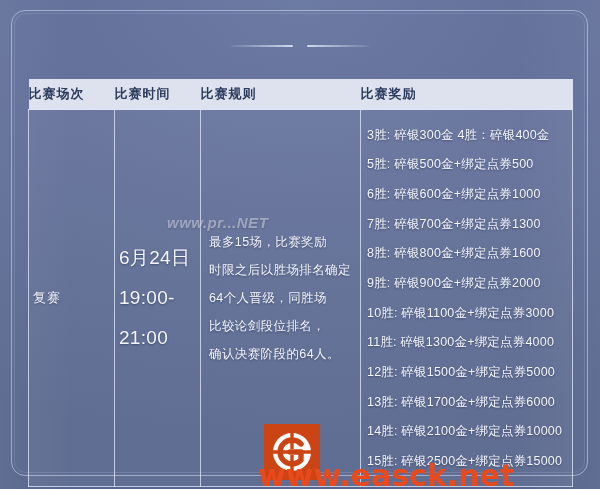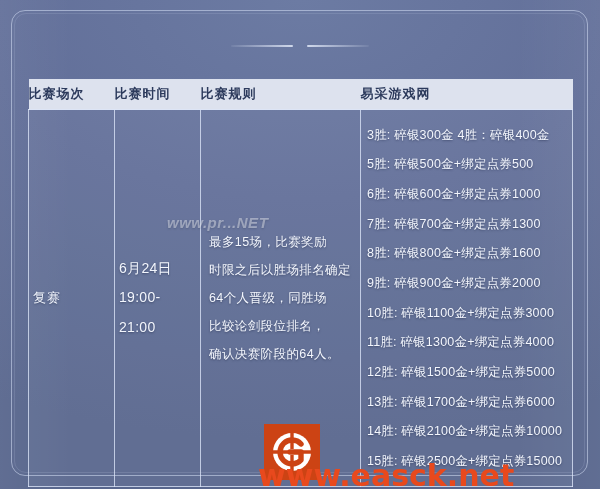--- a/index.html
+++ b/index.html
@@ -127,21 +127,21 @@
   col.c-round  { width: 86px; }
   col.c-time   { width: 86px; }
   col.c-rules  { width: 160px; }
   col.c-reward { width: 212px; }
 
   .cell-round {
     font-size: 13px;
     letter-spacing: 1px;
   }
   .cell-time {
-    font-size: 14px;
+    font-size: 19px;
     line-height: 2.1;
     letter-spacing: 0.3px;
   }
   .cell-rules {
     font-size: 12.5px;
     line-height: 2.25;
     letter-spacing: 0.4px;
     padding-left: 8px !important;
     padding-right: 8px !important;
   }
@@ -226,21 +226,21 @@
       <col class="c-round">
       <col class="c-time">
       <col class="c-rules">
       <col class="c-reward">
     </colgroup>
     <thead>
       <tr>
         <th>比赛场次</th>
         <th>比赛时间</th>
         <th>比赛规则</th>
-        <th>易采游戏网</th>
+        <th>比赛奖励</th>
       </tr>
     </thead>
     <tbody>
       <tr>
         <td class="cell-round">复赛</td>
         <td class="cell-time">
           <div>6月24日</div>
           <div>19:00-21:00</div>
         </td>
         <td class="cell-rules">

